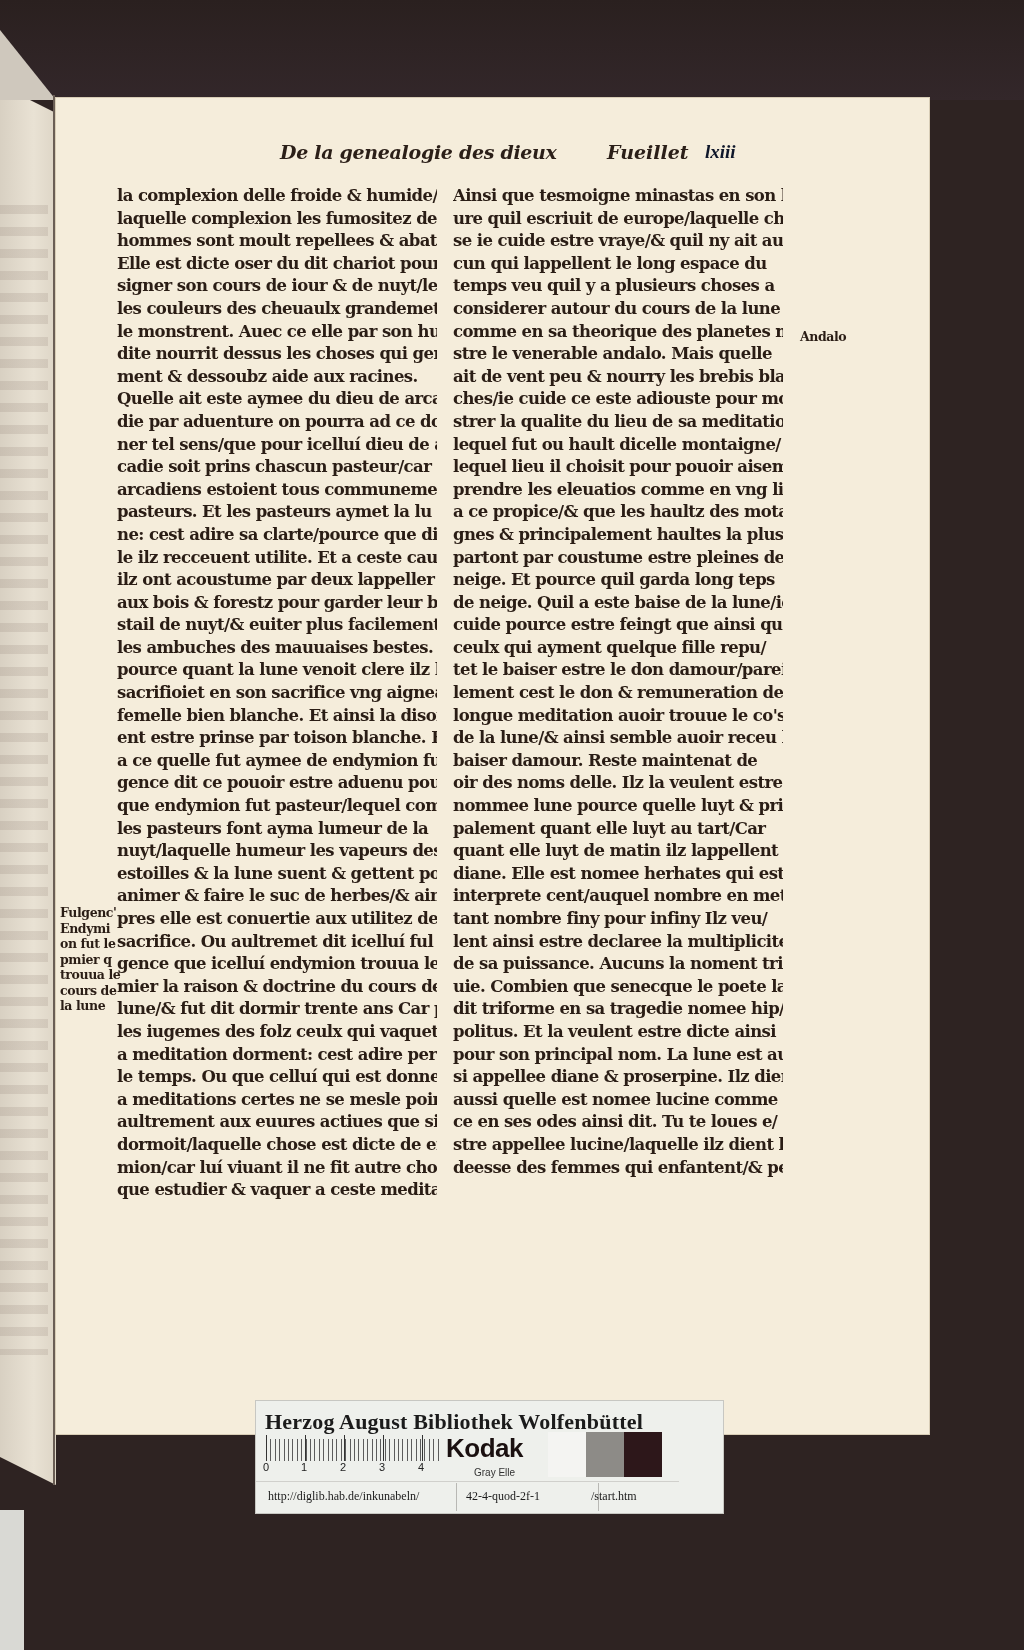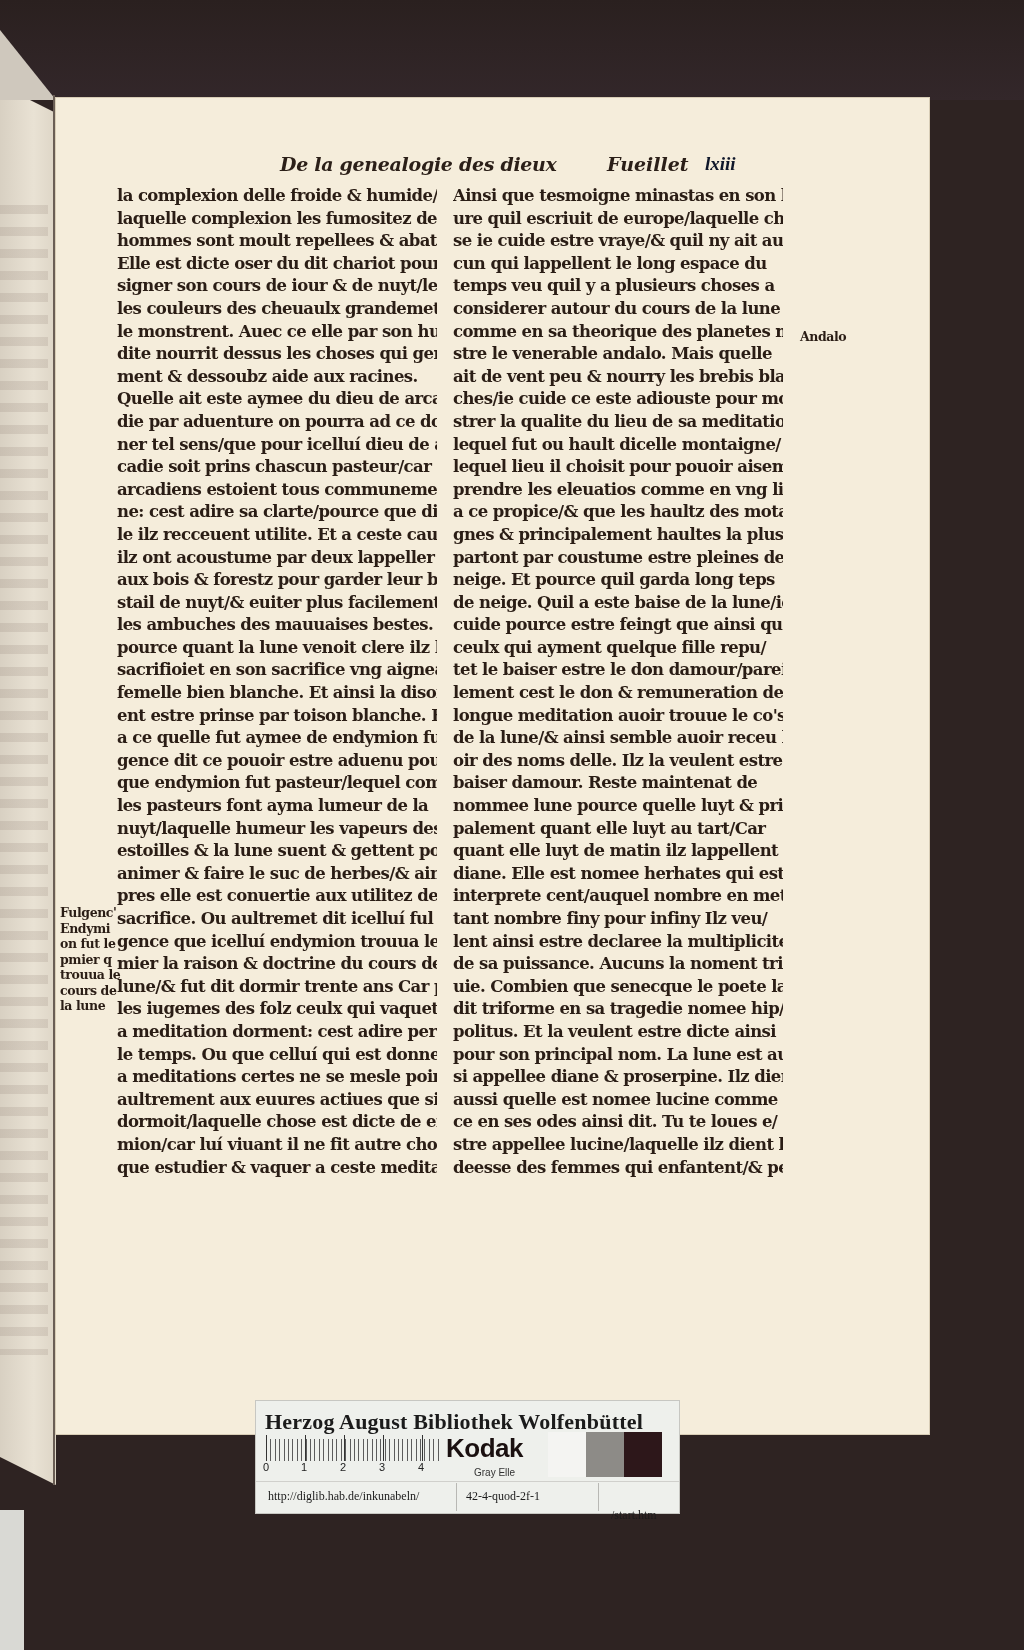--- a/index.html
+++ b/index.html
@@ -29,21 +29,21 @@
   }
   .gutter-line {
     position: absolute; left: 53px; top: 95px; width: 2px; height: 1390px; background: #6a5e55;
   }
   .page {
     position: absolute; left: 55px; top: 97px; width: 875px; height: 1338px;
     background: #f5eddb;
     box-shadow: 0 0 0 1px #d8cdb6 inset;
   }
   .running-head {
-    position: absolute; top: 56px; left: 0; width: 875px; height: 28px;
+    position: absolute; top: 44px; left: 0; width: 875px; height: 28px;
   }
   .rh-title {
     position: absolute; left: 225px; top: 0;
     font-family: "DejaVu Serif", serif; font-style: italic; font-weight: bold;
     font-size: 19px; color: #2b1f18; letter-spacing: -0.3px;
   }
   .rh-folio-label {
     position: absolute; left: 552px; top: 0;
     font-family: "DejaVu Serif", serif; font-style: italic; font-weight: bold;
     font-size: 19px; color: #2b1f18;
@@ -102,21 +102,21 @@
   .sw1 { left: 292px; width: 38px; background: #f4f4f2; }
   .sw2 { left: 330px; width: 38px; background: #8d8b87; }
   .sw3 { left: 368px; width: 38px; background: #2d171a; }
   .t-divider { position: absolute; left: 0; top: 80px; width: 423px; height: 1px; background: #d0d0cc; }
   .t-url, .t-code, .t-start {
     position: absolute; top: 88px;
     font-family: "Liberation Serif", serif; font-size: 12px; color: #1b1b1b; white-space: nowrap;
   }
   .t-url { left: 12px; }
   .t-code { left: 210px; }
-  .t-start { left: 355px; margin-top: 19px; }
+  .t-start { left: 335px; }
   .t-sep { position: absolute; top: 82px; width: 1px; height: 28px; background: #b8b8b4; }
   .spine-label {
     position: absolute; left: 0; top: 1510px; width: 24px; height: 140px;
     background: #d9d9d4;
   }
 </style>
 </head>
 <body>
 
 <div class="bg-top"></div>
@@ -142,20 +142,21 @@
       <div class="line">signer son cours de iour &amp; de nuyt/lequel</div>
       <div class="line">les couleurs des cheuaulx grandemet</div>
       <div class="line">le monstrent. Auec ce elle par son humi</div>
       <div class="line">dite nourrit dessus les choses qui ger/</div>
       <div class="line">ment &amp; dessoubz aide aux racines.</div>
       <div class="line">Quelle ait este aymee du dieu de arca/</div>
       <div class="line">die par aduenture on pourra ad ce don/</div>
       <div class="line">ner tel sens/que pour icelluí dieu de ar/</div>
       <div class="line">cadie soit prins chascun pasteur/car les</div>
       <div class="line">arcadiens estoient tous communement</div>
+      <div class="line">pasteurs. Et les pasteurs aymet la lu</div>
       <div class="line">ne: cest adire sa clarte/pource que dicel/</div>
       <div class="line">le ilz recceuent utilite. Et a ceste cause</div>
       <div class="line">ilz ont acoustume par deux lappeller</div>
       <div class="line">aux bois &amp; forestz pour garder leur be/</div>
       <div class="line">stail de nuyt/&amp; euiter plus facilement</div>
       <div class="line">les ambuches des mauuaises bestes. et</div>
       <div class="line">pource quant la lune venoit clere ilz lui</div>
       <div class="line">sacrifioiet en son sacrifice vng aigneau</div>
       <div class="line">femelle bien blanche. Et ainsi la disoi/</div>
       <div class="line">ent estre prinse par toison blanche. Et</div>
@@ -199,22 +200,22 @@
       <div class="line">gnes &amp; principalement haultes la plus</div>
       <div class="line">partont par coustume estre pleines de</div>
       <div class="line">neige. Et pource quil garda long teps</div>
       <div class="line">de neige. Quil a este baise de la lune/ie</div>
       <div class="line">cuide pource estre feingt que ainsi que</div>
       <div class="line">ceulx qui ayment quelque fille repu/</div>
       <div class="line">tet le baiser estre le don damour/pareil</div>
       <div class="line">lement cest le don &amp; remuneration de</div>
       <div class="line">longue meditation auoir trouue le co's</div>
       <div class="line">de la lune/&amp; ainsi semble auoir receu le</div>
+      <div class="line">baiser damour.   Reste maintenat de</div>
       <div class="line">oir des noms delle. Ilz la veulent estre</div>
-      <div class="line">baiser damour.   Reste maintenat de</div>
       <div class="line">nommee lune pource quelle luyt &amp; prin ci</div>
       <div class="line">palement quant elle luyt au tart/Car</div>
       <div class="line">quant elle luyt de matin ilz lappellent</div>
       <div class="line">diane. Elle est nomee herhates qui est</div>
       <div class="line">interprete cent/auquel nombre en met</div>
       <div class="line">tant nombre finy pour infiny Ilz veu/</div>
       <div class="line">lent ainsi estre declaree la multiplicite</div>
       <div class="line">de sa puissance. Aucuns la noment tri/</div>
       <div class="line">uie. Combien que senecque le poete la</div>
       <div class="line">dit triforme en sa tragedie nomee hip/</div>
@@ -235,21 +236,21 @@
 <div class="marg marg-left" style="left:60px; top:885px;">
   <div>Fulgenc'</div>
   <div>Endymi</div>
   <div>on fut le</div>
   <div>pmier q</div>
   <div>trouua le</div>
   <div>cours de</div>
   <div>la lune</div>
 </div>
 
-<div class="target-frame" style="top:1400px; height:112px;">
+<div class="target-frame" style="top:1400px; height:112px;padding-left:44px;">
   <div class="t-title">Herzog August Bibliothek Wolfenbüttel</div>
   <div class="ruler"></div>
   <div class="ruler-major"></div>
   <div class="ruler-nums">
     <span style="left:0px">0</span>
     <span style="left:38px">1</span>
     <span style="left:77px">2</span>
     <span style="left:116px">3</span>
     <span style="left:155px">4</span>
   </div>

